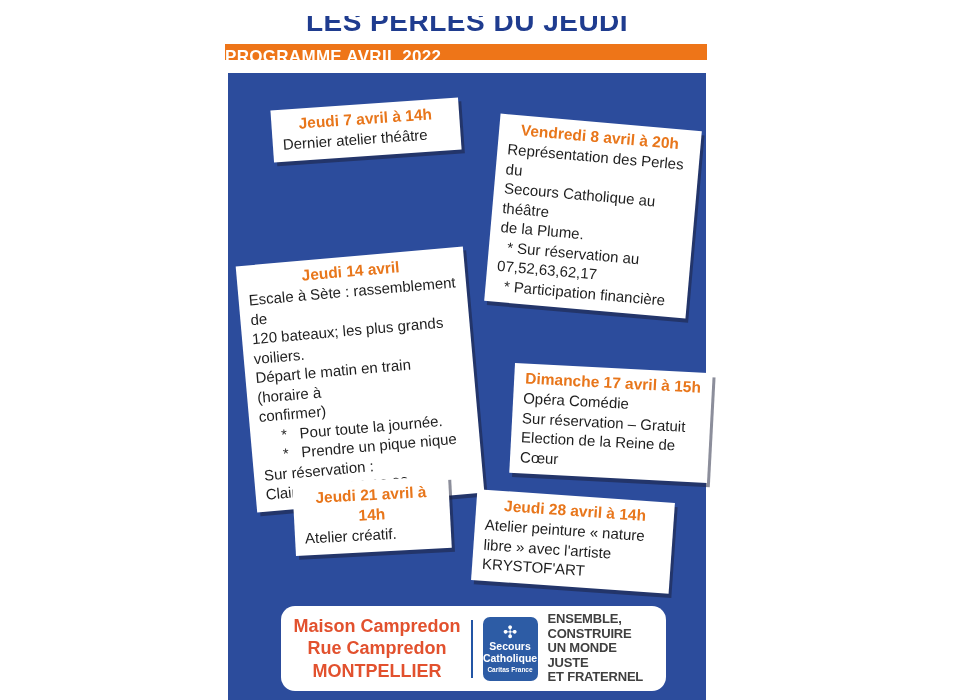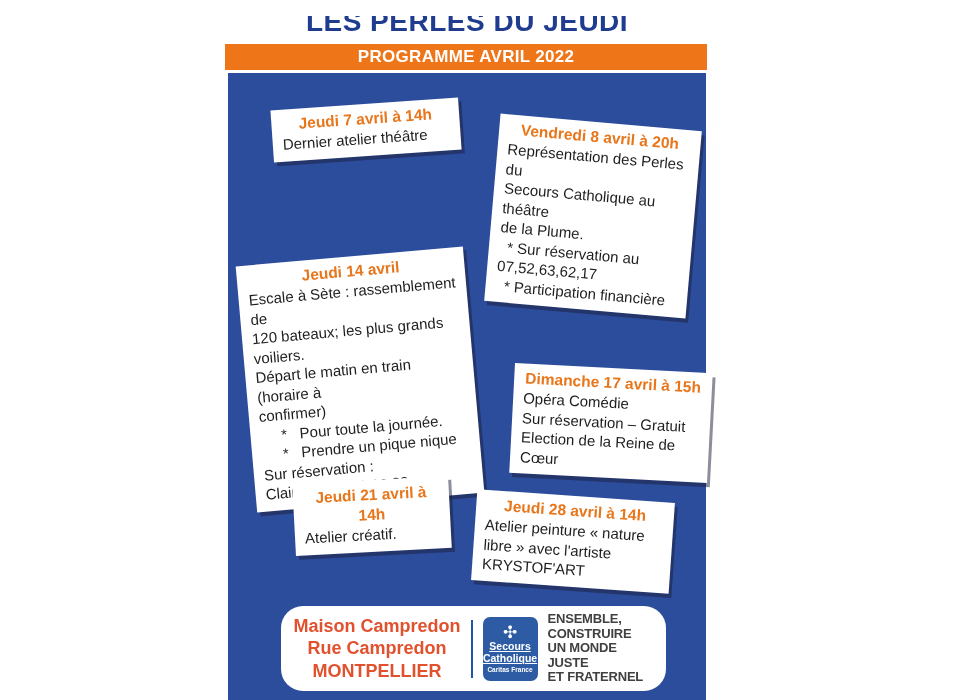--- a/index.html
+++ b/index.html
@@ -5,23 +5,23 @@
   * { margin:0; padding:0; box-sizing:border-box; }
   body { background:#ffffff; font-family:"Liberation Sans", sans-serif; }
   .canvas { position:relative; width:960px; height:700px; background:#ffffff; overflow:hidden; margin:16px auto; }
 
   .main-title {
     position:absolute; left:228px; top:-10px; width:478px;
     text-align:center; font-size:28px; font-weight:bold;
     color:#1F3C8F; letter-spacing:0.5px; white-space:nowrap;
   }
   .banner {
-    position:absolute; left:225px; top:28px; width:482px; height:26px;
+    position:absolute; left:225px; top:28px; width:482px; height:16px;
     background:#EE7518; color:#ffffff; font-weight:bold; font-size:17px;
-    text-align:center; line-height:26px; letter-spacing:0.3px;
+    line-height:26px; letter-spacing:0.3px;
   }
   .blue-bg {
     position:absolute; left:228px; top:57px; width:478px; height:643px;
     background:#2C4C9C;
   }
 
   .card {
     position:absolute; background:#ffffff; color:#1E1E1E;
     font-size:15px; line-height:1.3; padding:5px 10px 7px;
     box-shadow:3px 4px 0 rgba(25,30,55,0.5);
@@ -31,35 +31,35 @@
 
   .card-1 { left:272px; top:88px;  width:188px; transform:rotate(-4deg); }
   .card-2 { left:492px; top:106px; width:202px; transform:rotate(5deg); }
   .card-3 { left:246px; top:240px; width:228px; transform:rotate(-5deg); }
   .card-4 { left:512px; top:352px; width:198px; transform:rotate(3deg); }
   .card-5 { left:294px; top:464px; width:156px; transform:rotate(-3deg); }
   .card-6 { left:474px; top:480px; width:198px; transform:rotate(4deg); }
 
   .footer-card {
     position:absolute; left:281px; top:590px; width:385px; height:85px;
-    background:#ffffff; border-radius:22px;
+    background:#ffffff; border-radius:14px;
     display:flex; align-items:center; justify-content:center; gap:10px;
   }
   .address {
     color:#E2512E; font-weight:bold; font-size:18px; text-align:center;
     line-height:1.25; white-space:pre-line;
   }
   .v-divider { width:2px; height:58px; background:#2355A5; }
   .logo-box {
     width:55px; height:64px; background:#2D5CA5; border-radius:7px;
     color:#ffffff; display:flex; flex-direction:column;
     align-items:center; justify-content:center; flex:0 0 auto;
   }
   .logo-cross { font-size:17px; line-height:1; }
-  .logo-name { font-size:10.5px; font-weight:bold; line-height:1.08; text-align:center;text-decoration:underline; }
+  .logo-name { font-size:10.5px; font-weight:bold; line-height:1.08; text-align:center; }
   .logo-caritas { font-size:6.5px; font-weight:bold; margin-top:2px; }
   .tagline {
     color:#404040; font-weight:bold; font-size:13px; line-height:1.12;
     white-space:pre-line; letter-spacing:-0.2px; width:106px;
   }
 </style>
 </head>
 <body>
 
 <div class="canvas">

